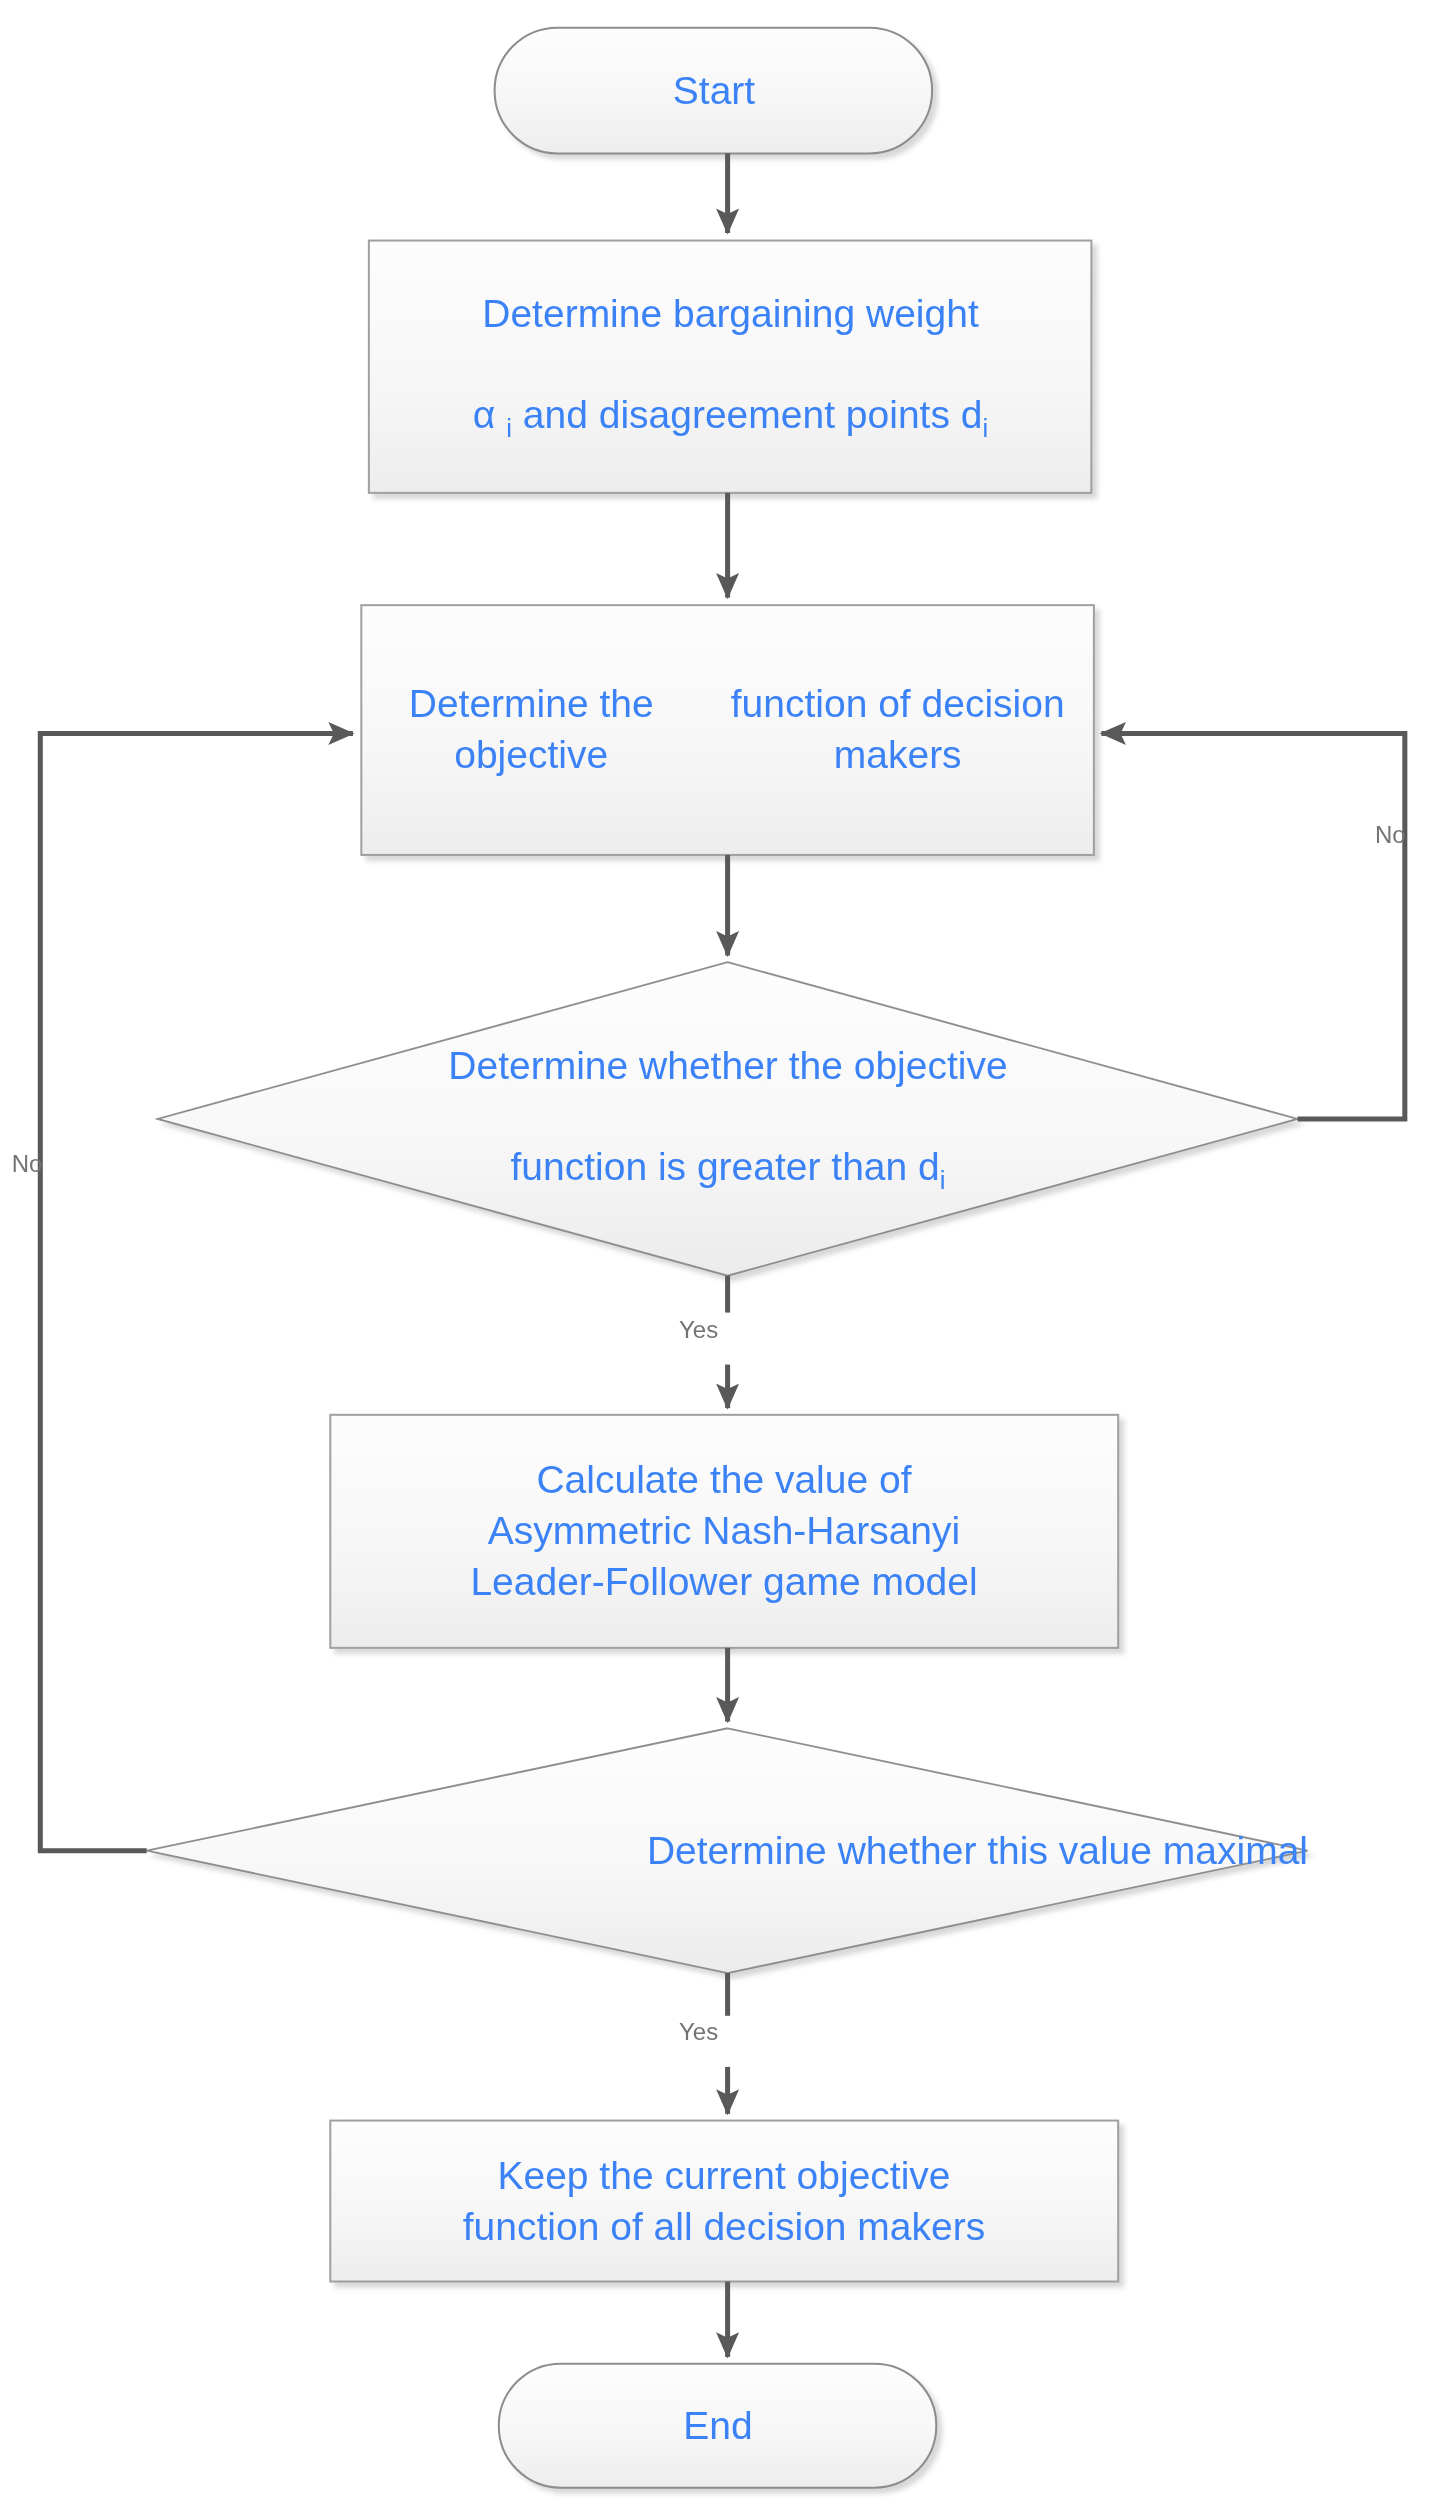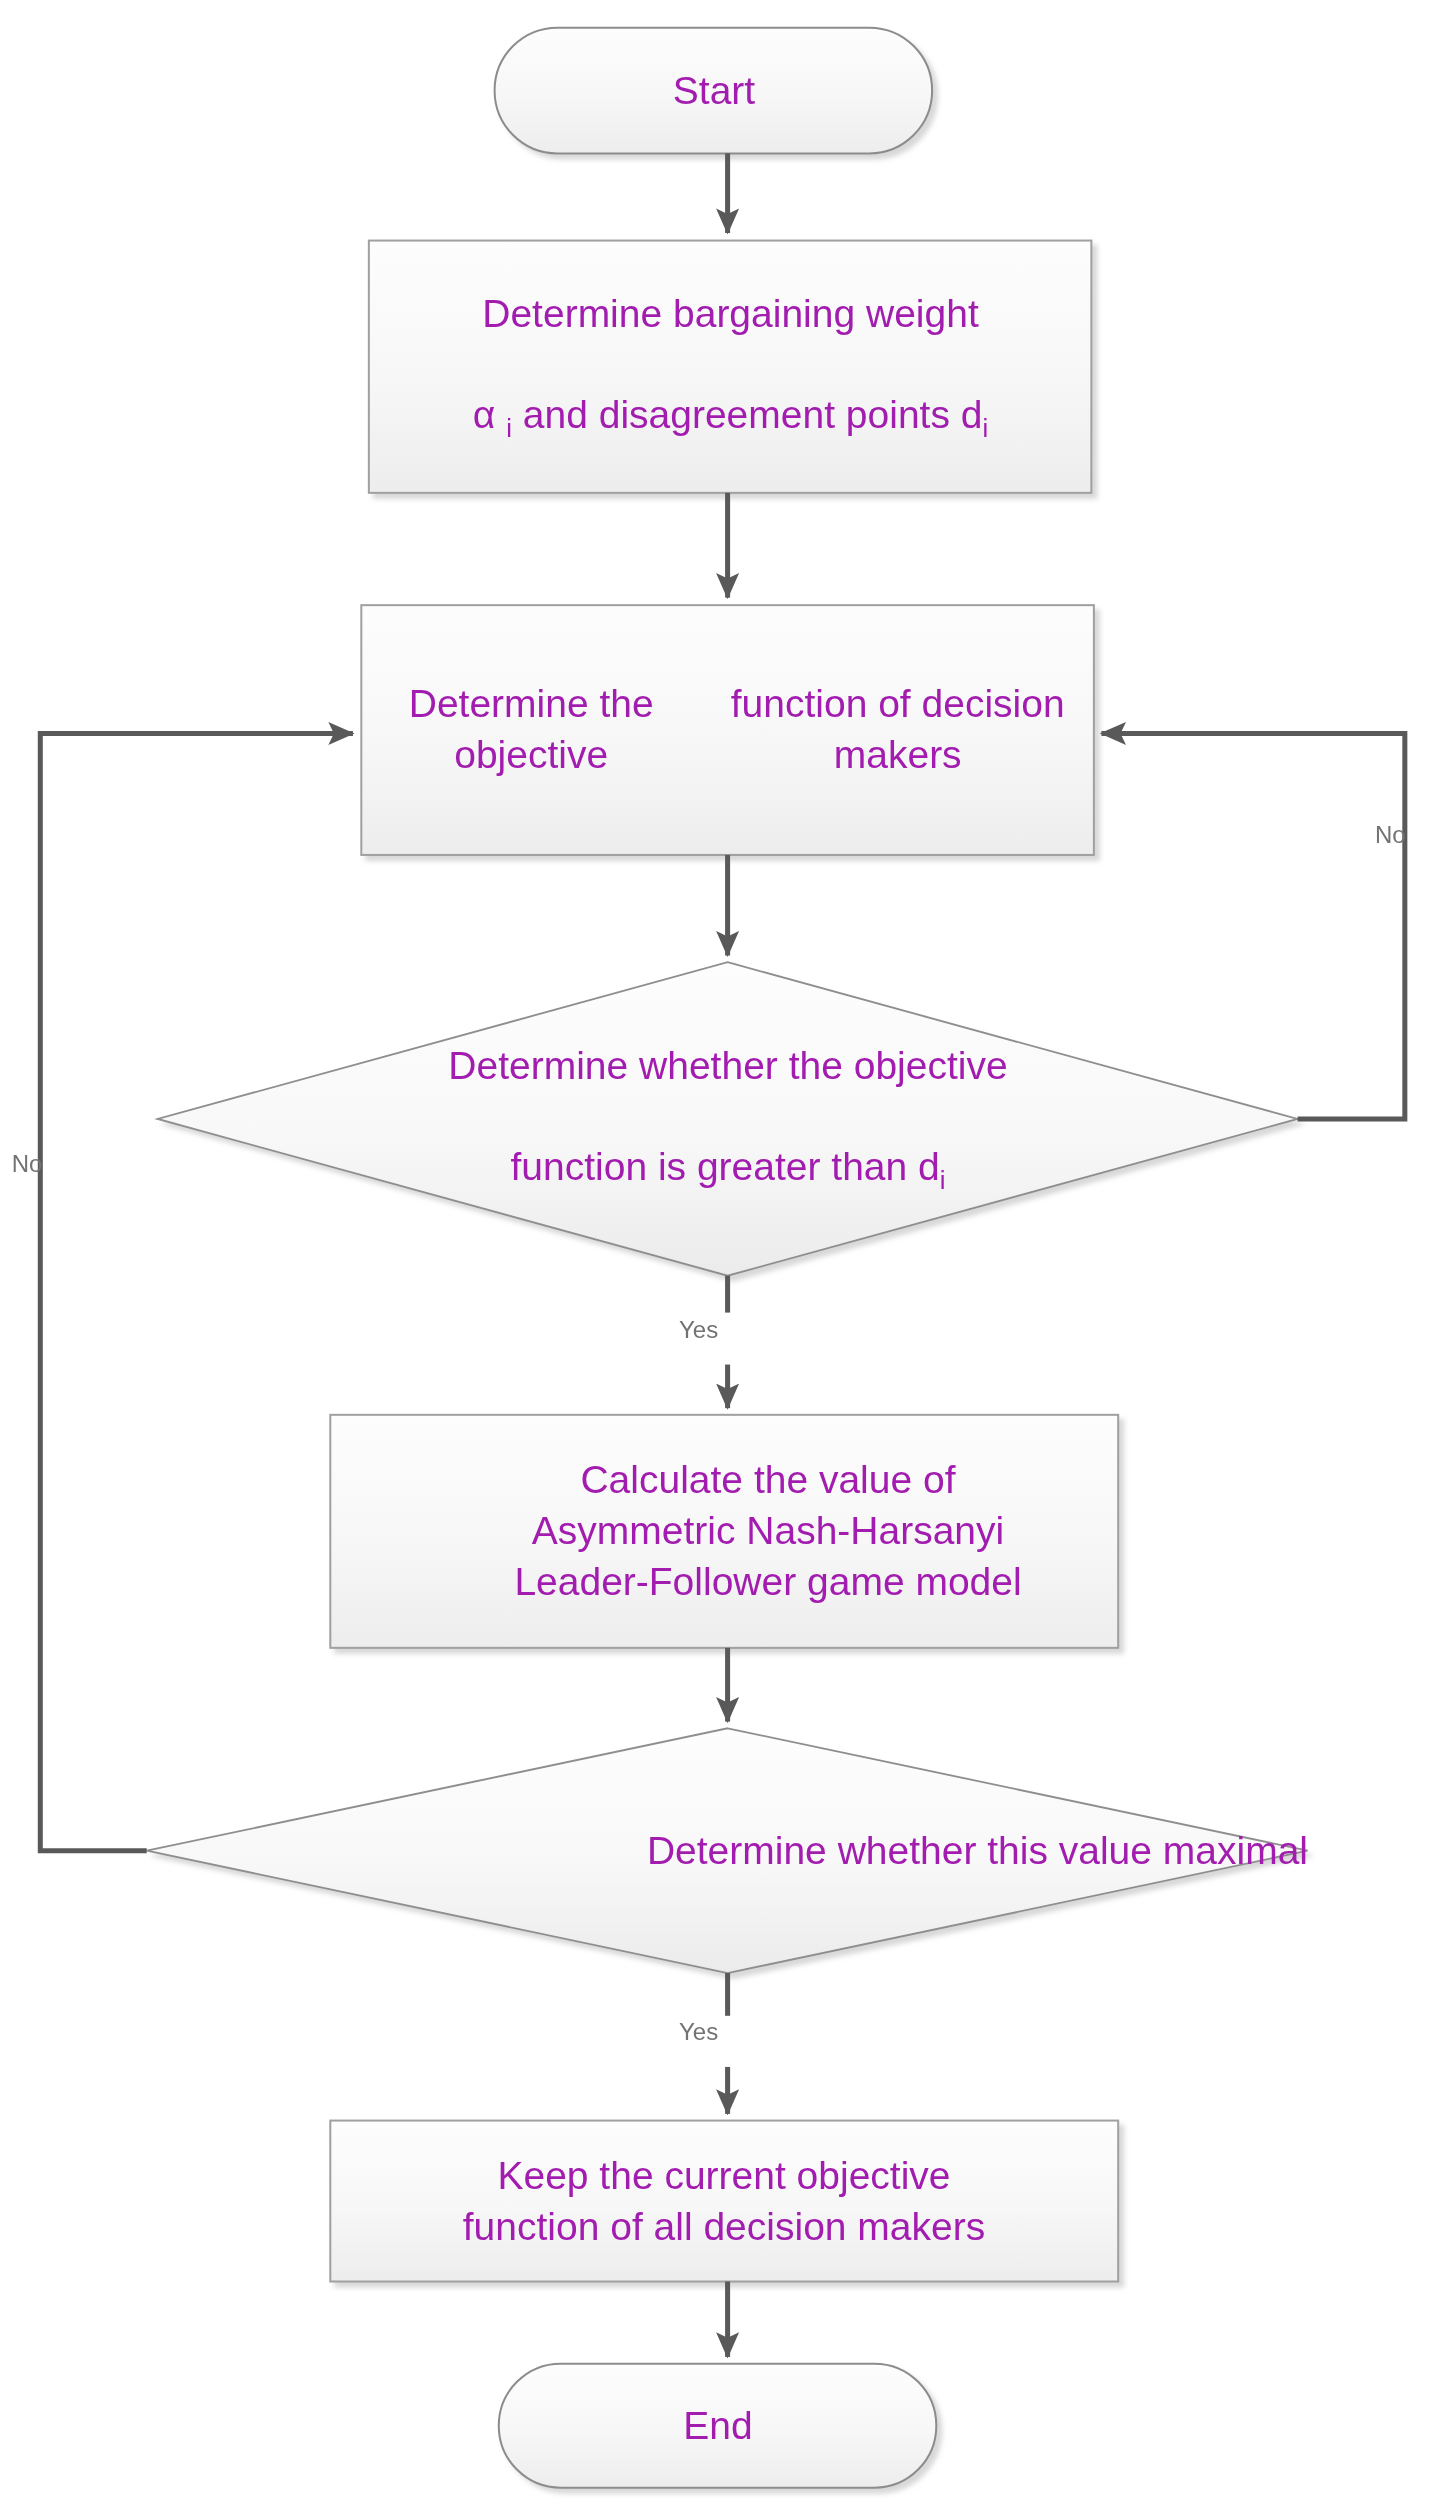--- a/index.html
+++ b/index.html
@@ -23,21 +23,21 @@
     top: 0;
     width: 1451px;
     height: 2512px;
   }
   .node-label {
     position: absolute;
     display: flex;
     align-items: center;
     justify-content: center;
     text-align: center;
-    color: #a21caf;
+    color: #3b82f6;
     font-family: "Liberation Sans", sans-serif;
     white-space: pre-line;
     line-height: 1.30;
     pointer-events: none;
   }
   .edge-label {
     position: absolute;
     color: #737373;
     font-family: Liberation Sans, sans-serif;
     font-size: 24px;
@@ -130,21 +130,21 @@
     <div>function of decision makers</div>
   </div>
 
   <div class="node-label decision-text" style="left:158px; top:1035px; width:1140px; height:168px; flex-direction:column;">
     <div>Determine whether the objective</div>
     <div>
       <span>function is greater than d</span><span class="sub">i</span>
     </div>
   </div>
 
-  <div class="node-label process-text" style="left:330px; top:1415px; width:788px; height:233px; flex-direction:column;padding-left:44px;">
+  <div class="node-label process-text" style="left:330px; top:1415px; width:788px; height:233px; flex-direction:column;">
     <div>Calculate the value of</div>
     <div>Asymmetric Nash-Harsanyi</div>
     <div>Leader-Follower game model</div>
   </div>
 
   <div class="node-label decision-text" style="left:147px; top:1809px; width:1161px; height:84px;justify-content:flex-end;">
     <span>Determine whether this value maximal</span>
   </div>
 
   <div class="node-label process-text" style="left:330px; top:2121px; width:788px; height:161px; flex-direction:column;border-radius:21px;">

